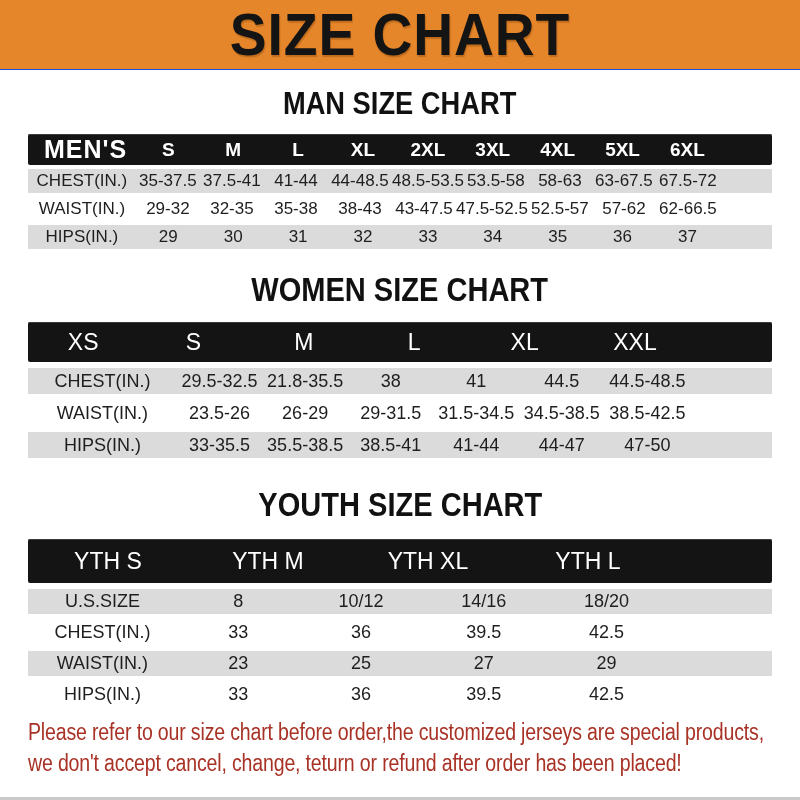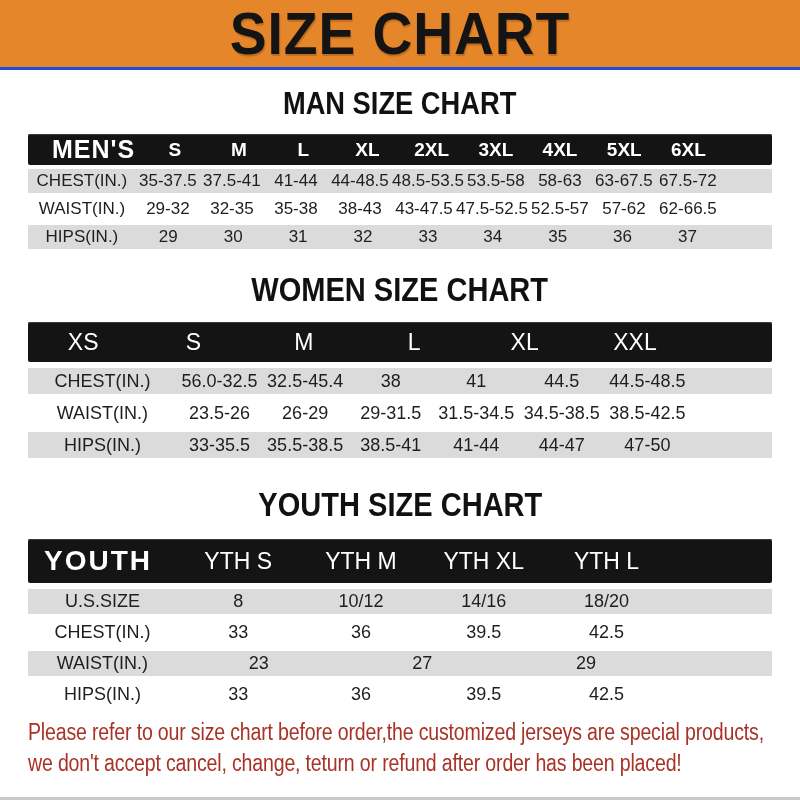--- a/index.html
+++ b/index.html
@@ -1,21 +1,21 @@
 <!DOCTYPE html>
 <html><head>
 <meta charset="utf-8">
 <style>
   * { margin:0; padding:0; box-sizing:border-box; }
   html,body { width:800px; height:800px; background:#ffffff; overflow:hidden;
               font-family:"Liberation Sans", sans-serif; }
   .page { position:relative; width:800px; height:800px; background:#fff; }
 
   
-  .banner { height:70px; background:#E5862B; border-bottom:3px solid #1d4ed8;
+  .banner { height:70px; background:#E5862B; border-bottom:1px solid #1d4ed8;
             display:flex; align-items:center; justify-content:center; }
   .banner-title { font-size:60px; font-weight:bold; color:#141414; line-height:66px;
                   letter-spacing:1px; transform:scaleX(0.92); white-space:nowrap;
                   text-shadow:1px 2px 1px rgba(120,60,0,0.35); }
 
   
   .heading { text-align:center; font-weight:bold; color:#111; }
   .heading-text { display:inline-block; transform:scaleX(0.88); white-space:nowrap;
                   letter-spacing:0px; }
   .sec0 .heading { margin:16px 0 12px; font-size:31px; }
@@ -27,21 +27,21 @@
   .thead { background:#141414; color:#fff; display:flex; align-items:center;
            border-radius:2px; box-shadow:0 1px 0 #3a3a3a inset; }
   .trow  { display:flex; align-items:center; color:#1e1e1e; }
   .trow.shaded { background:#DBDBDB; }
   .tlabel { flex:none; text-align:left; padding-left:16px; font-weight:bold; white-space:nowrap; }
   .trow .tlabel { font-weight:normal; text-align:center; padding-left:0; }
   .tcol { flex:1; text-align:center; white-space:nowrap; }
   .tspacer { flex:none; }
 
   
-  .sec0 .thead { height:31px;padding-left:8px; }
+  .sec0 .thead { height:31px; }
   .sec0 .thead .tlabel { font-size:25px; letter-spacing:1px; }
   .sec0 .thead .tcol { font-size:19px; font-weight:bold; }
   .sec0 .tlabel { width:14.5%; }
   .sec0 .tspacer { width:7%; }
   .sec0 .trow { height:24px; margin-top:4px; font-size:17px; }
 
   
   .sec1 .thead { height:40px; }
   .sec1 .thead .tlabel { font-size:26px; letter-spacing:1px; }
   .sec1 .thead .tcol { font-size:23px; }
@@ -138,22 +138,22 @@
             <div class="tcol">XS</div>
             <div class="tcol">S</div>
             <div class="tcol">M</div>
             <div class="tcol">L</div>
             <div class="tcol">XL</div>
             <div class="tcol">XXL</div>
             <div class="tspacer"></div>
           </div>
           <div class="trow shaded">
             <div class="tlabel">CHEST(IN.)</div>
-            <div class="tcol">56.0-32.5</div>
-            <div class="tcol">32.5-45.4</div>
+            <div class="tcol">29.5-32.5</div>
+            <div class="tcol">21.8-35.5</div>
             <div class="tcol">38</div>
             <div class="tcol">41</div>
             <div class="tcol">44.5</div>
             <div class="tcol">44.5-48.5</div>
             <div class="tspacer"></div>
           </div>
           <div class="trow">
             <div class="tlabel">WAIST(IN.)</div>
             <div class="tcol">23.5-26</div>
             <div class="tcol">26-29</div>
@@ -172,21 +172,20 @@
             <div class="tcol">44-47</div>
             <div class="tcol">47-50</div>
             <div class="tspacer"></div>
           </div>
         </div>
       </section>
       <section class="section sec2">
         <h2 class="heading"><span class="heading-text">YOUTH SIZE CHART</span></h2>
         <div class="tbl">
           <div class="thead">
-            <div class="tlabel">YOUTH</div>
             <div class="tcol">YTH S</div>
             <div class="tcol">YTH M</div>
             <div class="tcol">YTH XL</div>
             <div class="tcol">YTH L</div>
             <div class="tspacer"></div>
           </div>
           <div class="trow shaded">
             <div class="tlabel">U.S.SIZE</div>
             <div class="tcol">8</div>
             <div class="tcol">10/12</div>
@@ -198,20 +197,21 @@
             <div class="tlabel">CHEST(IN.)</div>
             <div class="tcol">33</div>
             <div class="tcol">36</div>
             <div class="tcol">39.5</div>
             <div class="tcol">42.5</div>
             <div class="tspacer"></div>
           </div>
           <div class="trow shaded">
             <div class="tlabel">WAIST(IN.)</div>
             <div class="tcol">23</div>
+            <div class="tcol">25</div>
             <div class="tcol">27</div>
             <div class="tcol">29</div>
             <div class="tspacer"></div>
           </div>
           <div class="trow">
             <div class="tlabel">HIPS(IN.)</div>
             <div class="tcol">33</div>
             <div class="tcol">36</div>
             <div class="tcol">39.5</div>
             <div class="tcol">42.5</div>

